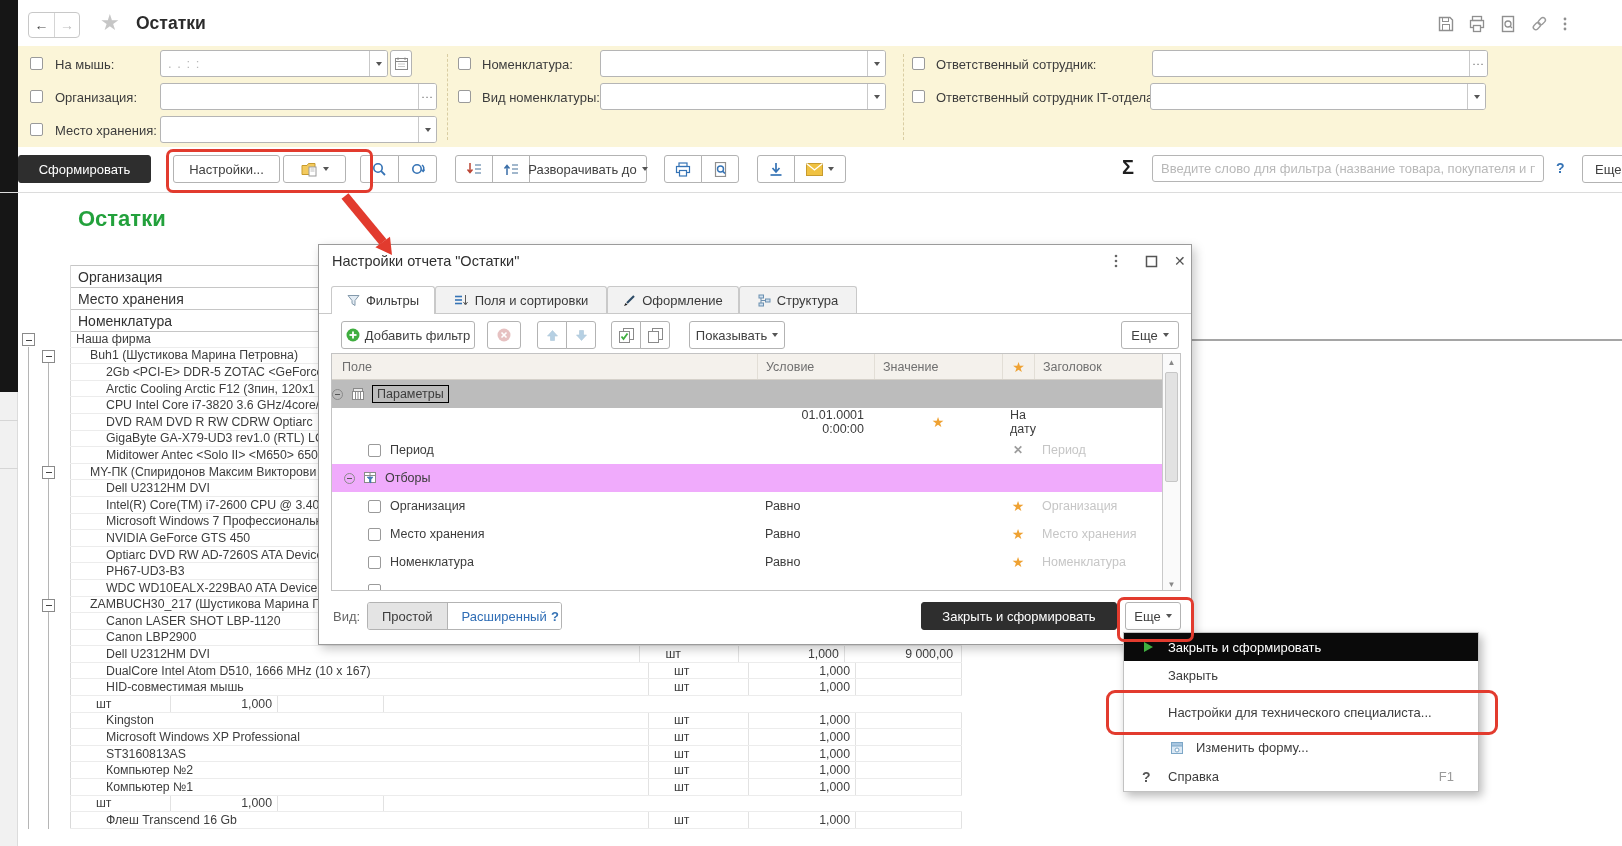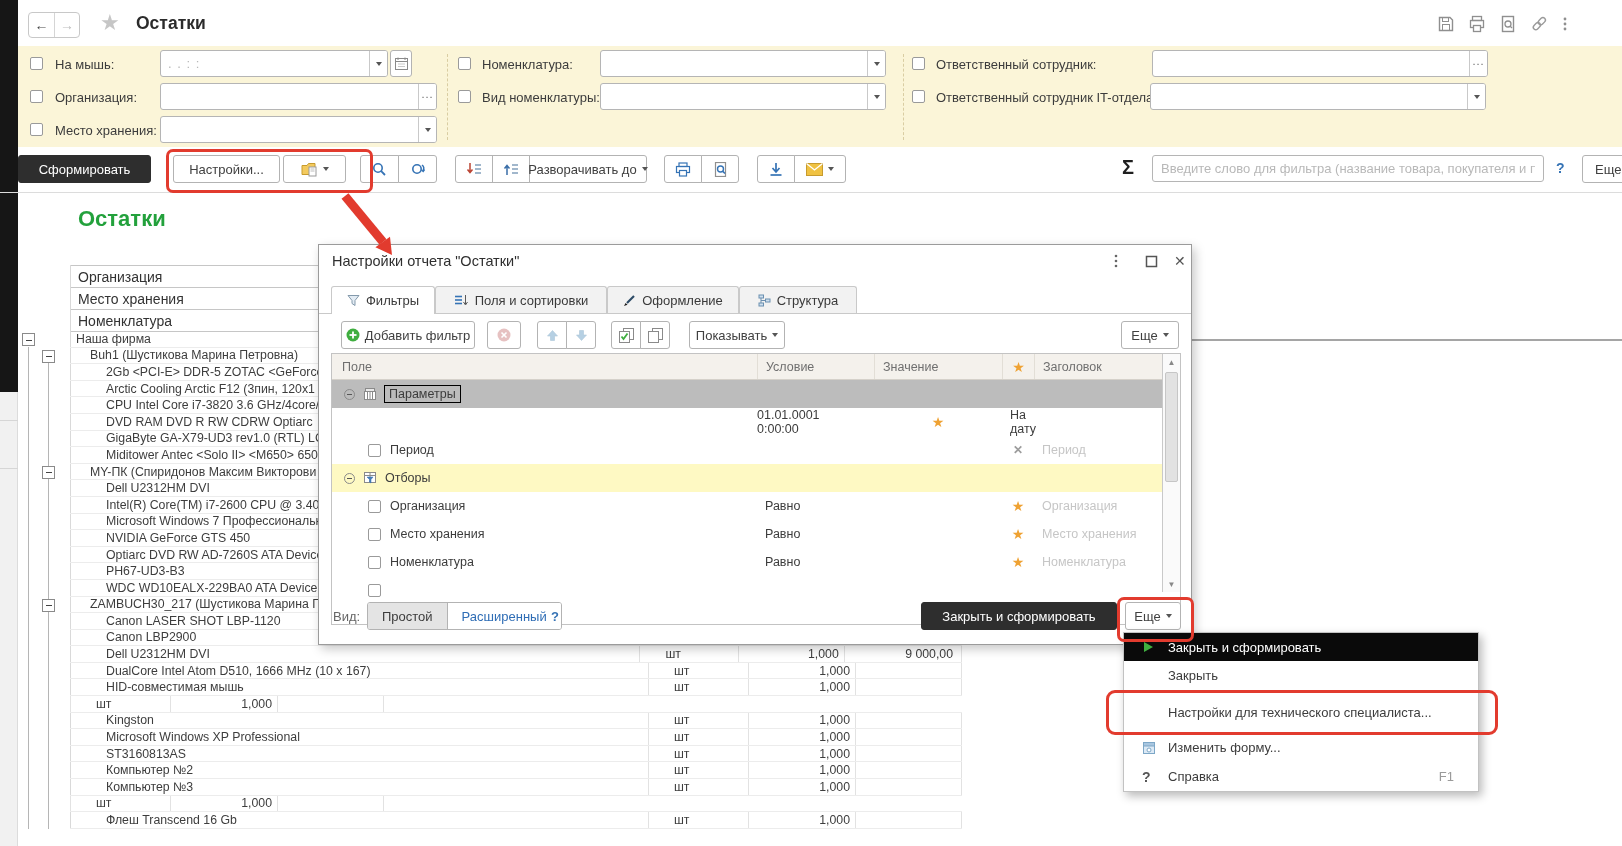--- a/index.html
+++ b/index.html
@@ -397,21 +397,21 @@
         <div class="rcell" style="width: 107px; justify-content: flex-end; padding-right: 5px;">1,000</div>
         <div class="rcell" style="width: 107px; justify-content: flex-end; padding-right: 8px; border-right: 1px solid rgb(226, 226, 226);"></div>
       </div>
       <div class="rrow">
         <div class="rcell-name" style="padding-left: 36px;">Компьютер №2</div>
         <div class="rcell" style="width: 100px; padding-left: 25px;">шт</div>
         <div class="rcell" style="width: 107px; justify-content: flex-end; padding-right: 5px;">1,000</div>
         <div class="rcell" style="width: 107px; justify-content: flex-end; padding-right: 8px; border-right: 1px solid rgb(226, 226, 226);"></div>
       </div>
       <div class="rrow">
-        <div class="rcell-name" style="padding-left: 36px;">Компьютер №3</div>
+        <div class="rcell-name" style="padding-left: 36px;">Компьютер №1</div>
         <div class="rcell" style="width: 100px; padding-left: 25px;">шт</div>
         <div class="rcell" style="width: 107px; justify-content: flex-end; padding-right: 5px;">1,000</div>
         <div class="rcell" style="width: 107px; justify-content: flex-end; padding-right: 8px; border-right: 1px solid rgb(226, 226, 226);"></div>
       </div>
       <div class="rrow">
         <div class="rcell" style="width: 100px; padding-left: 25px;">шт</div>
         <div class="rcell" style="width: 107px; justify-content: flex-end; padding-right: 5px;">1,000</div>
         <div class="rcell" style="width: 107px; justify-content: flex-end; padding-right: 8px; border-right: 1px solid rgb(226, 226, 226);"></div>
       </div>
       <div class="rrow">
@@ -528,61 +528,61 @@
       </div>
     <div class="btn" style="left:370px;top:76px;width:96px;height:28px">
         <span>Показывать</span>
         <span class="caret"></span>
       </div>
     <div class="btn" style="left:802px;top:76px;width:58px;height:28px">
         <span>Еще</span>
         <span class="caret"></span>
       </div>
 
-    <div class="abs" style="left:12px;top:108px;width:850px;height:272px;border:1px solid #c3c3c3;overflow:hidden">
+    <div class="abs" style="left:12px;top:108px;width:850px;height:238px;border:1px solid #c3c3c3;overflow:hidden">
       <div class="gridrow" style="height:26px;background:#f4f1ec;border-bottom:1px solid #d5d1ca;color:#6f6f6f">
         <div style="padding-left:10px">Поле</div>
         <div style="padding-left:8px;border-left:1px solid #e2ded6;height:100%;display:flex;align-items:center">Условие</div>
         <div style="padding-left:8px;border-left:1px solid #e2ded6;height:100%;display:flex;align-items:center">Значение</div>
         <div style="border-left:1px solid #e2ded6;height:100%;display:flex;align-items:center;justify-content:center" class="star">★</div>
         <div style="padding-left:8px;border-left:1px solid #e2ded6;height:100%;display:flex;align-items:center">Заголовок</div>
       </div>
       <div id="grid-rows">
           <div class="gridrow" style="background: rgb(188, 188, 188); grid-template-columns: 832px;">
-            <div style="display: flex; align-items: center; gap: 8px; padding-left: 12px;">
+            <div style="display: flex; align-items: center; gap: 8px; ">
               <span class="expcircle"></span>
               <span style="display: inline-flex;">
                 <svg width="14" height="14">
                   <rect x="2.5" y="1.5" width="9" height="3" fill="#e8e8e8" stroke="#8a8a8a"></rect>
                   <rect x="1.5" y="4.5" width="11" height="8" fill="#fff" stroke="#8a8a8a"></rect>
                   <line x1="4.5" y1="4.5" x2="4.5" y2="12.5" stroke="#8a8a8a"></line>
                   <line x1="7" y1="4.5" x2="7" y2="12.5" stroke="#8a8a8a"></line>
                   <line x1="9.5" y1="4.5" x2="9.5" y2="12.5" stroke="#8a8a8a"></line>
                 </svg>
               </span>
               <span style="outline: rgb(0, 0, 0) solid 1px; padding: 1px 4px;">Параметры</span>
             </div>
           </div>
           <div class="gridrow">
             <div style="padding-left: 8px;"></div>
-            <div style="padding-right: 10px;">01.01.0001 0:00:00</div>
+            <div style="text-align: right; padding-right: 10px;">01.01.0001 0:00:00</div>
             <div style="text-align: center;"><span class="star">★</span></div>
             <div style="padding-left: 8px;">На дату</div>
           </div>
           <div class="gridrow">
             <div style="display: flex; align-items: center; gap: 9px; padding-left: 36px;">
               <span class="gchk"></span>
               <span>Период</span>
             </div>
             <div style="padding-left: 8px;"></div>
             <div style="text-align: right; padding-right: 10px;"></div>
             <div style="text-align: center;"><span class="cross">✕</span></div>
             <div class="gmut" style="padding-left: 8px;">Период</div>
           </div>
-          <div class="gridrow" style="background: #fef9c3; grid-template-columns: 832px;">
+          <div class="gridrow" style="background: #f0abfc; grid-template-columns: 832px;">
             <div style="display: flex; align-items: center; gap: 8px; padding-left: 12px;">
               <span class="expcircle"></span>
               <span style="display: inline-flex;">
                 <svg width="14" height="14">
                   <rect x="1.5" y="1.5" width="11" height="10" fill="#fff" stroke="#8a8a8a"></rect>
                   <line x1="1.5" y1="4.5" x2="12.5" y2="4.5" stroke="#8a8a8a"></line>
                   <line x1="7" y1="1.5" x2="7" y2="11.5" stroke="#8a8a8a"></line>
                   <path d="M4 6 L10 6 L8 8.5 L8 12 L6.5 11 L6.5 8.5 Z" fill="#4a7fb5" stroke="#2f6db5" stroke-width="0.5"></path>
                 </svg>
               </span>
@@ -654,21 +654,21 @@
         </span>
         <span>Закрыть и сформировать</span>
       </div>
       <div class="menuitem" style="height: 29px; padding-left: 44px;">
         <span>Закрыть</span>
       </div>
       <div style="border-top: 1px solid rgb(230, 224, 212);"></div>
       <div class="menuitem" style="height: 42px; padding-left: 44px;">
         <span>Настройки для технического специалиста...</span>
       </div>
-      <div class="menuitem" style="height: 29px; padding-left: 44px;">
+      <div class="menuitem" style="height: 29px; padding-left: 44px; margin-left: 28px;">
         <span class="menuicon">
           <svg width="14" height="14">
             <rect x="1.5" y="1.5" width="11" height="11" fill="#dce9f5" stroke="#7da7c7"></rect>
             <rect x="1.5" y="1.5" width="11" height="3.5" fill="#a8c6e0" stroke="#7da7c7"></rect>
             <circle cx="7" cy="9" r="2" fill="#fff" stroke="#7da7c7"></circle>
           </svg>
         </span>
         <span>Изменить форму...</span>
       </div>
       <div class="menuitem" style="height: 29px; padding-left: 44px;">

